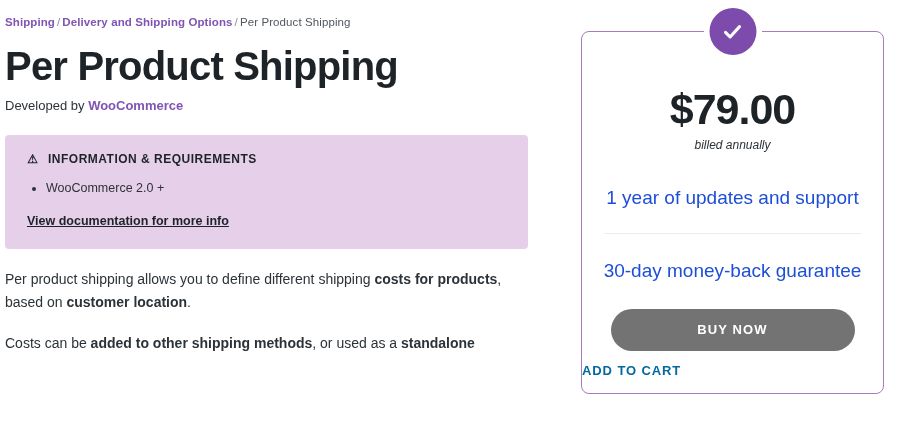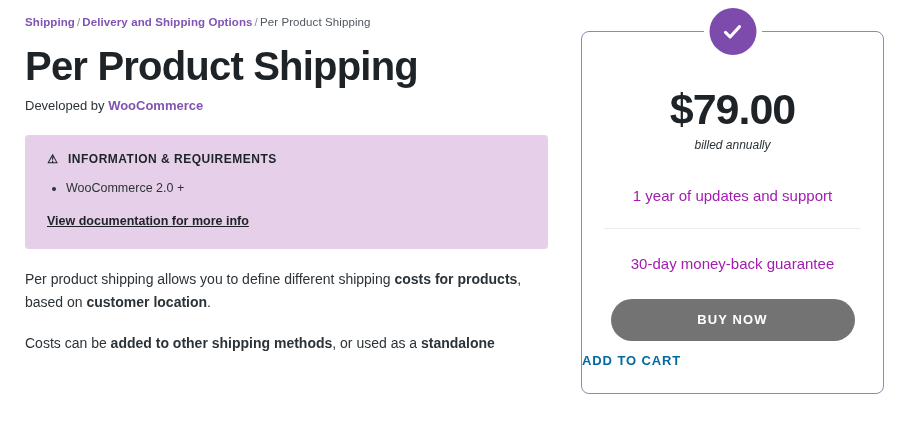--- a/index.html
+++ b/index.html
@@ -12,21 +12,21 @@
     background: #ffffff;
     font-family: "Liberation Sans", sans-serif;
     color: #2c3338;
     overflow: hidden;
     position: relative;
   }
 
   
   .left-col {
     position: absolute;
-    left: 25px;
+    left: 5px;
     top: 0;
     width: 540px;
   }
 
   .breadcrumb {
     font-size: 11.5px;
     color: #50575e;
     padding-top: 16px;
     letter-spacing: 0.1px;
     white-space: nowrap;
@@ -178,22 +178,22 @@
   .price-note {
     text-align: center;
     font-size: 12px;
     font-style: italic;
     color: #2c3338;
     margin-top: 7px;
   }
 
   .feature-row {
     text-align: center;
-    font-size: 15px;
-    color: #a21caf;
+    font-size: 19px;
+    color: #1d4ed8;
   }
   .feature-row.first { margin-top: 35px; }
   .feature-row.second { margin-top: 26px; }
 
   .divider {
     height: 1px;
     background: #ededed;
     margin: 24px 22px 0 22px;
   }
 

